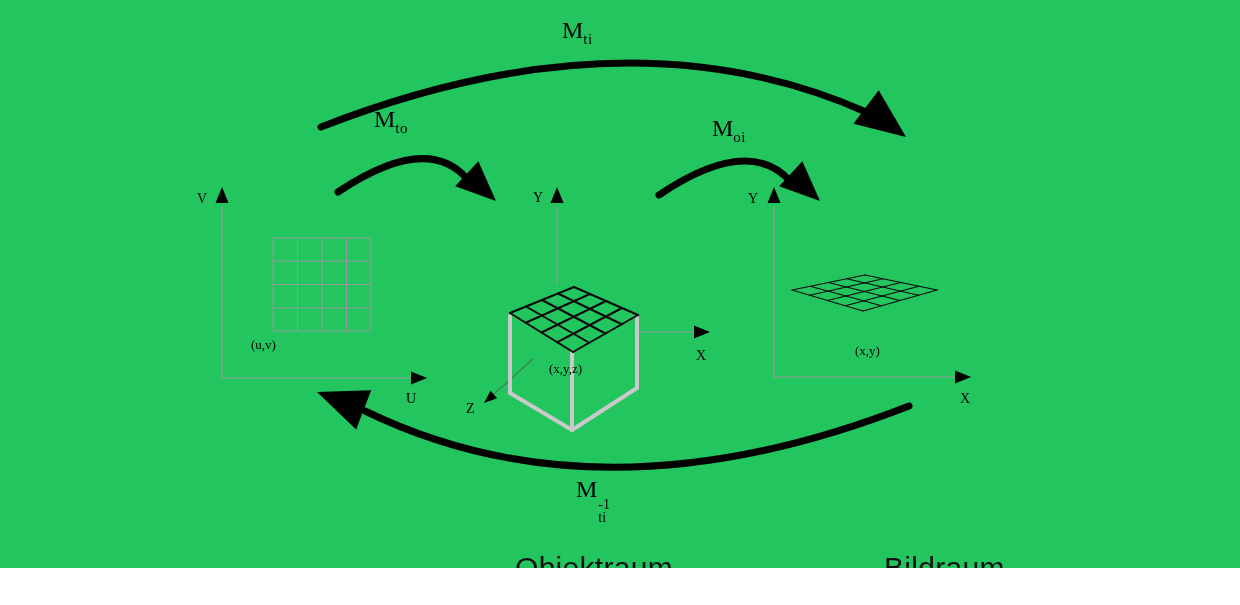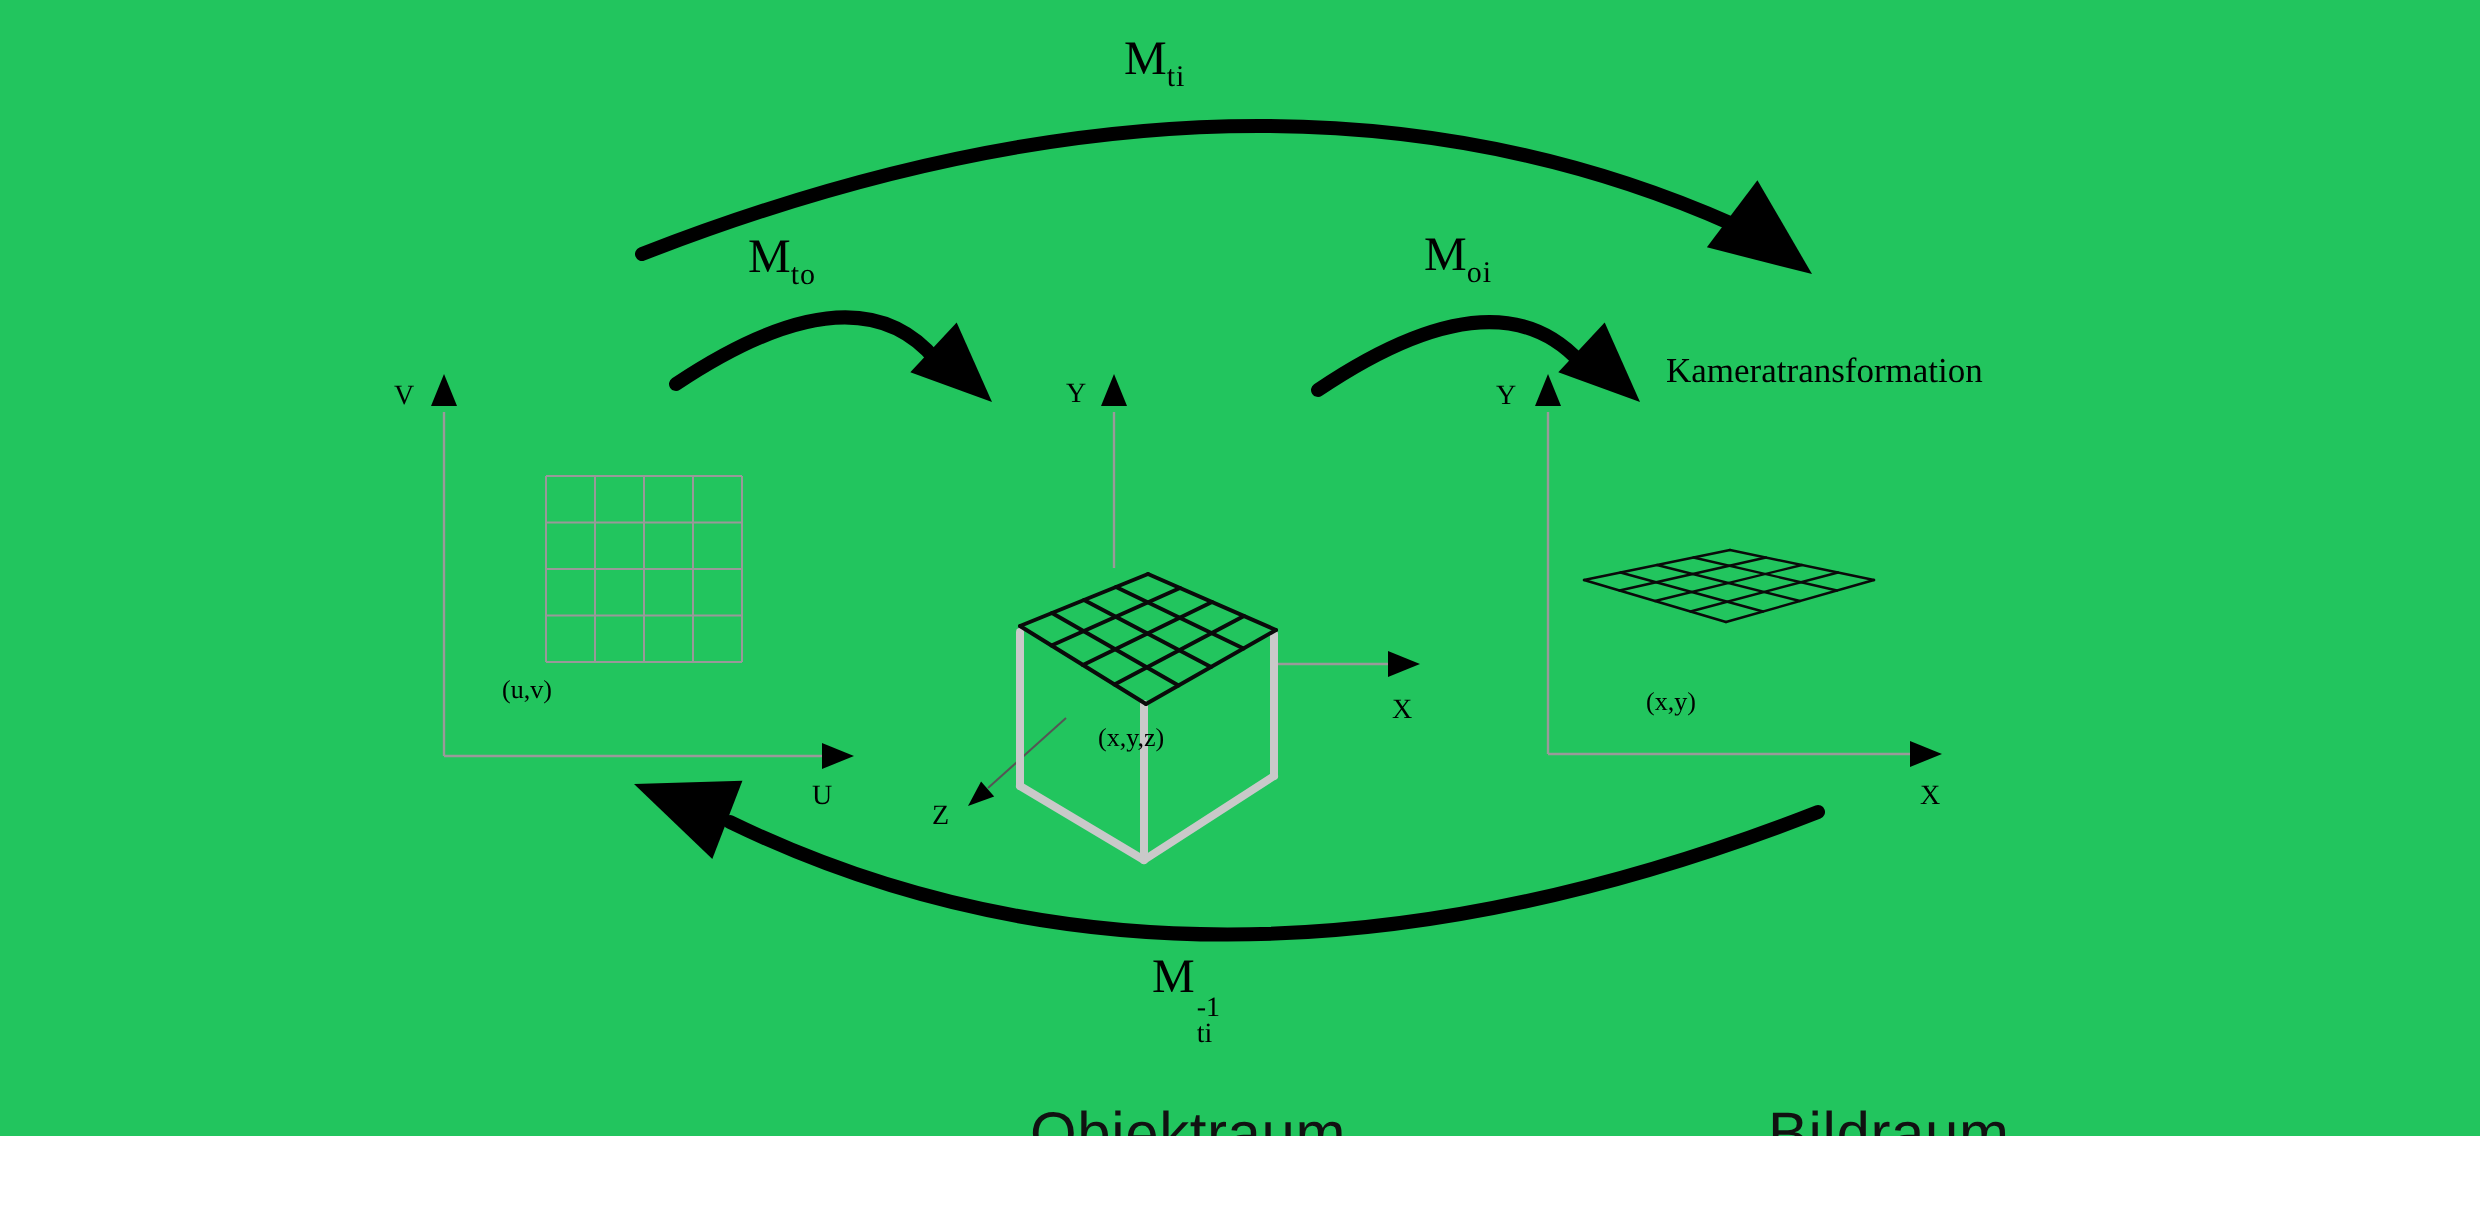--- a/index.html
+++ b/index.html
@@ -115,42 +115,41 @@
         <polygon points="820,201 779.1518798141707,186.15307852502596 802.3398240562957,161.28705266997414" fill="#000000"></polygon>
       </g>
       <g>
         <path d="M 909 406 Q 602 526 365 411" fill="none" stroke="#000000" stroke-width="7" stroke-linecap="round"></path>
         <polygon points="317,392 371.20474826531137,390.3132085208238 356.15329438440875,429.52358643370627" fill="#000000"></polygon>
       </g>
     </svg>
 
   <span class="abs mlabel" style="left:562px;top:18px"><span>M</span><span class="msub">ti</span></span>
 
-  <span class="abs mlabel" style="left:374px;top:117px"><span>M</span><span class="msub">to</span></span>
+  <span class="abs mlabel" style="left:374px;top:107px"><span>M</span><span class="msub">to</span></span>
 
   <span class="abs mlabel" style="left:712px;top:116px"><span>M</span><span class="msub">oi</span></span>
 
   <span class="abs mlabel" style="left:576px;top:477px"><span>M</span><span class="stack">
         <span>-1</span>
         <span>ti</span>
       </span></span>
 
   <div class="abs camera-note" style="left:833px;top:174px">
-    <div>Kameratransformation</div>
   </div>
 
   <span class="abs axis-letter" style="left:197px;top:192px">V</span>
   <span class="abs axis-letter" style="left:406px;top:392px">U</span>
   <span class="abs axis-letter" style="left:533px;top:191px">Y</span>
   <span class="abs axis-letter" style="left:696px;top:349px">X</span>
   <span class="abs axis-letter" style="left:466px;top:402px">Z</span>
   <span class="abs axis-letter" style="left:748px;top:192px">Y</span>
   <span class="abs axis-letter" style="left:960px;top:392px">X</span>
 
   <span class="abs point-label" style="left:251px;top:338px">(u,v)</span>
   <span class="abs point-label" style="left:549px;top:362px">(x,y,z)</span>
-  <span class="abs point-label" style="left:823px;top:344px">(x,y)</span>
+  <span class="abs point-label" style="left:855px;top:344px">(x,y)</span>
 
   <span class="abs space-name" style="left:884px;top:553px">Bildraum</span>
   <span class="abs space-name" style="left:515px;top:553px">Objektraum</span>
 
   <div id="overlay-chip" style="background: rgb(246, 246, 246); border-top: 1px solid rgb(227, 227, 227); border-right: none; border-bottom: none; border-left: 1px solid rgb(227, 227, 227); border-image: initial;"></div>
 </div>
 
 </body></html>

